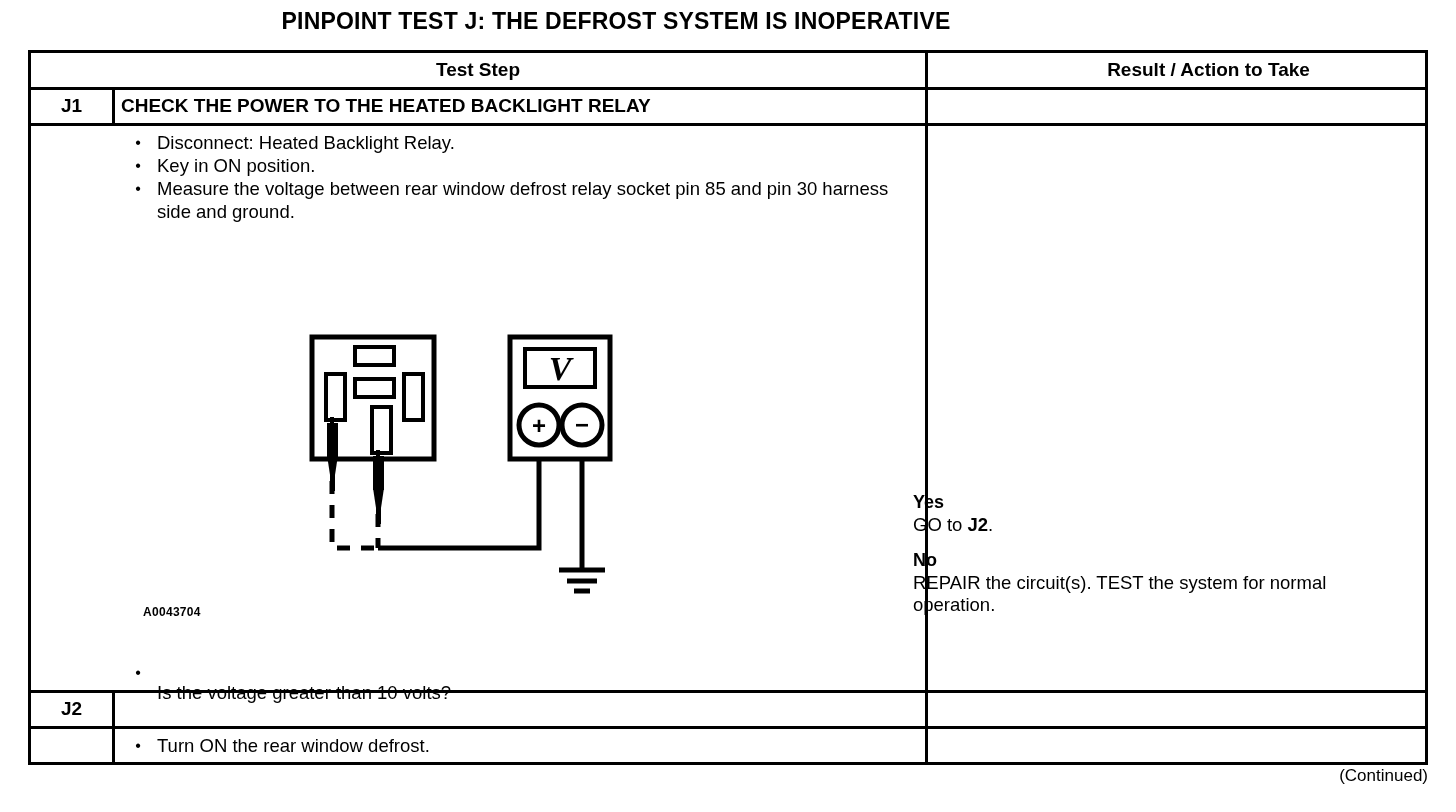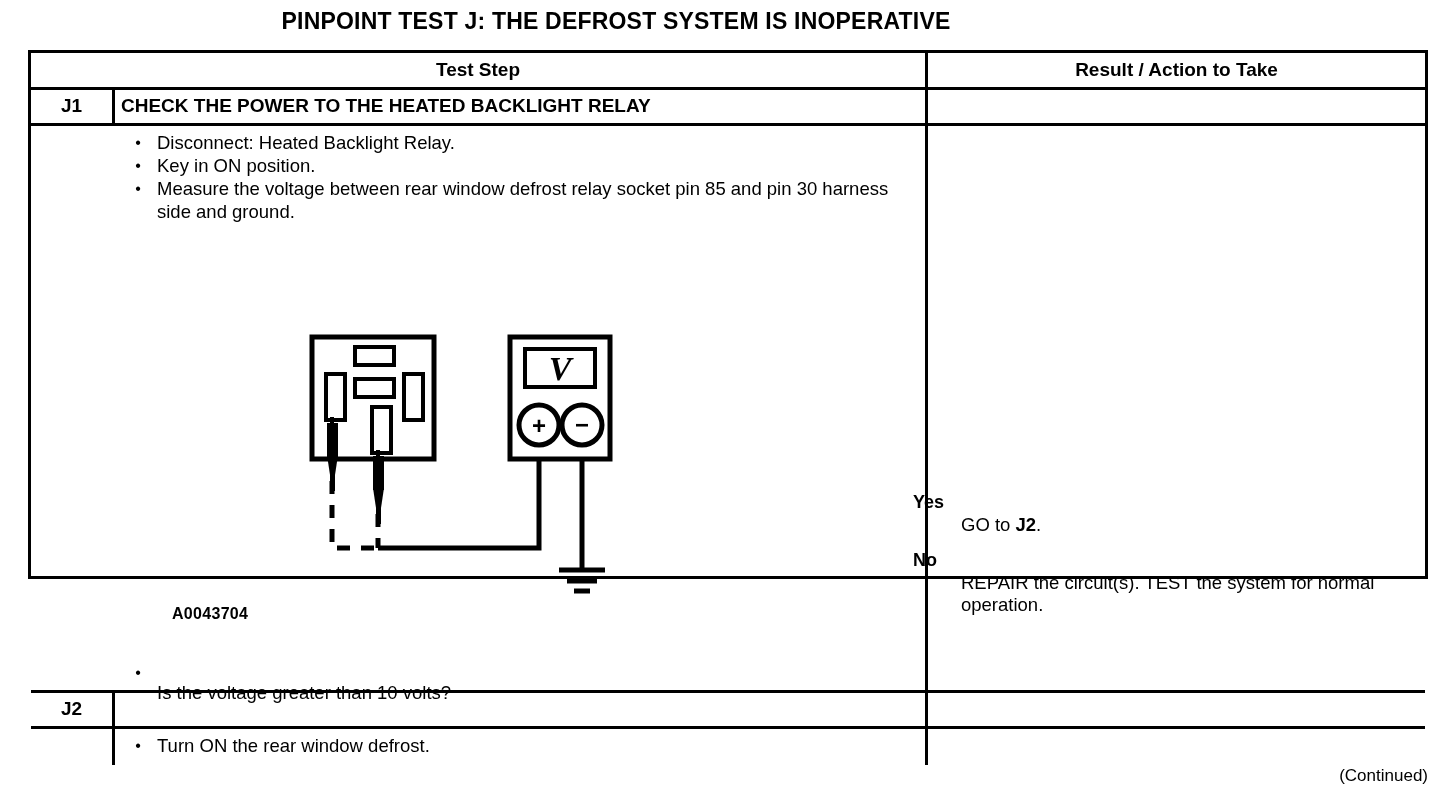--- a/index.html
+++ b/index.html
@@ -28,21 +28,21 @@
     letter-spacing: 0.2px;
     white-space: nowrap;
   }
 
   
   #test-table {
     position: absolute;
     left: 28px;
     top: 50px;
     width: 1400px;
-    height: 529px;
+    height: 715px;
     border: 3px solid #000;
     box-sizing: border-box;
   }
 
   .hline {
     position: absolute;
     left: 0;
     width: 100%;
     height: 3px;
     background: #000;
@@ -58,21 +58,21 @@
     position: absolute;
     top: 0;
     height: 34px;
     line-height: 34px;
     text-align: center;
     font-size: 19px;
     font-weight: bold;
     white-space: nowrap;
   }
   #head-test-step { left: 0; width: 894px; }
-  #head-result    { left: 897px; width: 497px; }
+  #head-result    { left: 929px; width: 497px; }
 
   
   .step-num {
     position: absolute;
     width: 81px;
     text-align: center;
     font-size: 19px;
     font-weight: bold;
   }
   .step-title {
@@ -112,39 +112,39 @@
     top: 490px;
     width: 470px;
     font-size: 18.5px;
     line-height: 22px;
   }
   .res-label {
     font-weight: bold;
     font-size: 18px;
     line-height: 24px;
   }
-  .res-body { line-height: 22px; margin-left: 48px; }
+  .res-body { line-height: 22px; }
   .res-gap { height: 12px; }
   .res-strong { font-weight: bold; }
 
   
   #figure {
     position: absolute;
     left: 282px;
     top: 285px;
     width: 360px;
     height: 350px;
   }
   #figure svg { display: block; }
 
   #figure-id {
     position: absolute;
-    left: 172px;
+    left: 143px;
     top: 605px;
-    font-size: 16px;
+    font-size: 12px;
     font-weight: bold;
     letter-spacing: 0.3px;
   }
 
   
   #continued {
     position: absolute;
     right: 28px;
     top: 766px;
     font-size: 17px;

